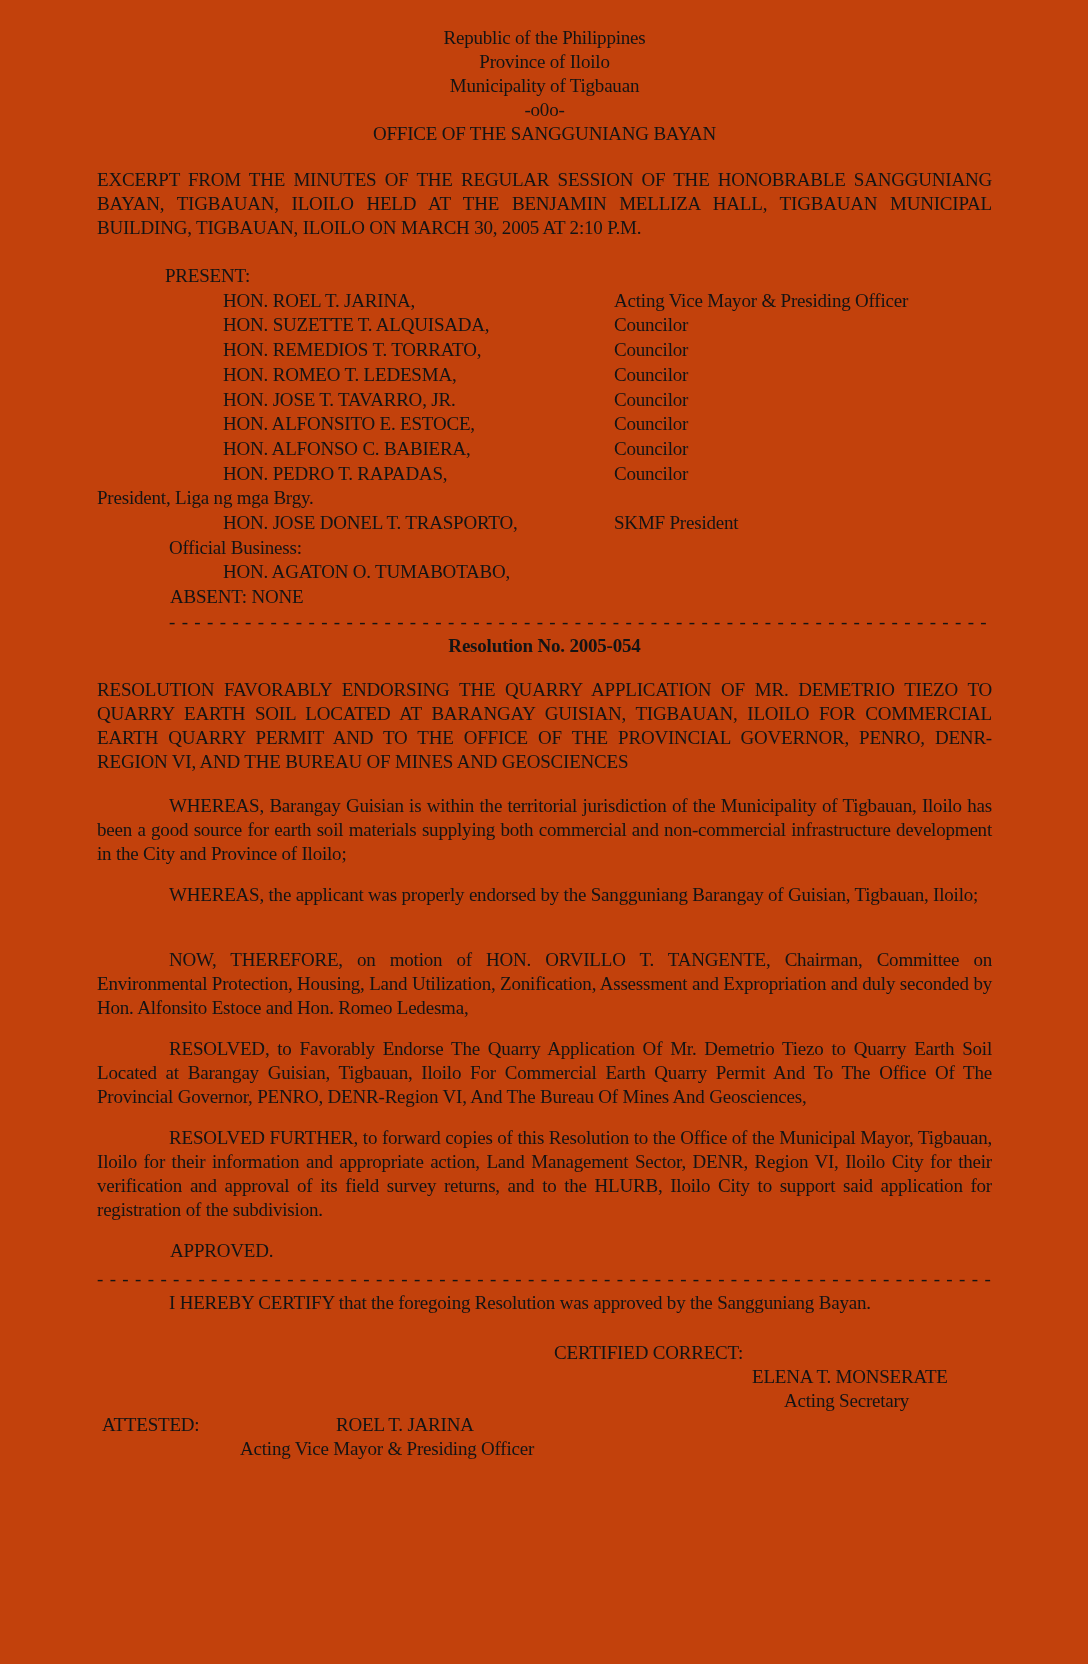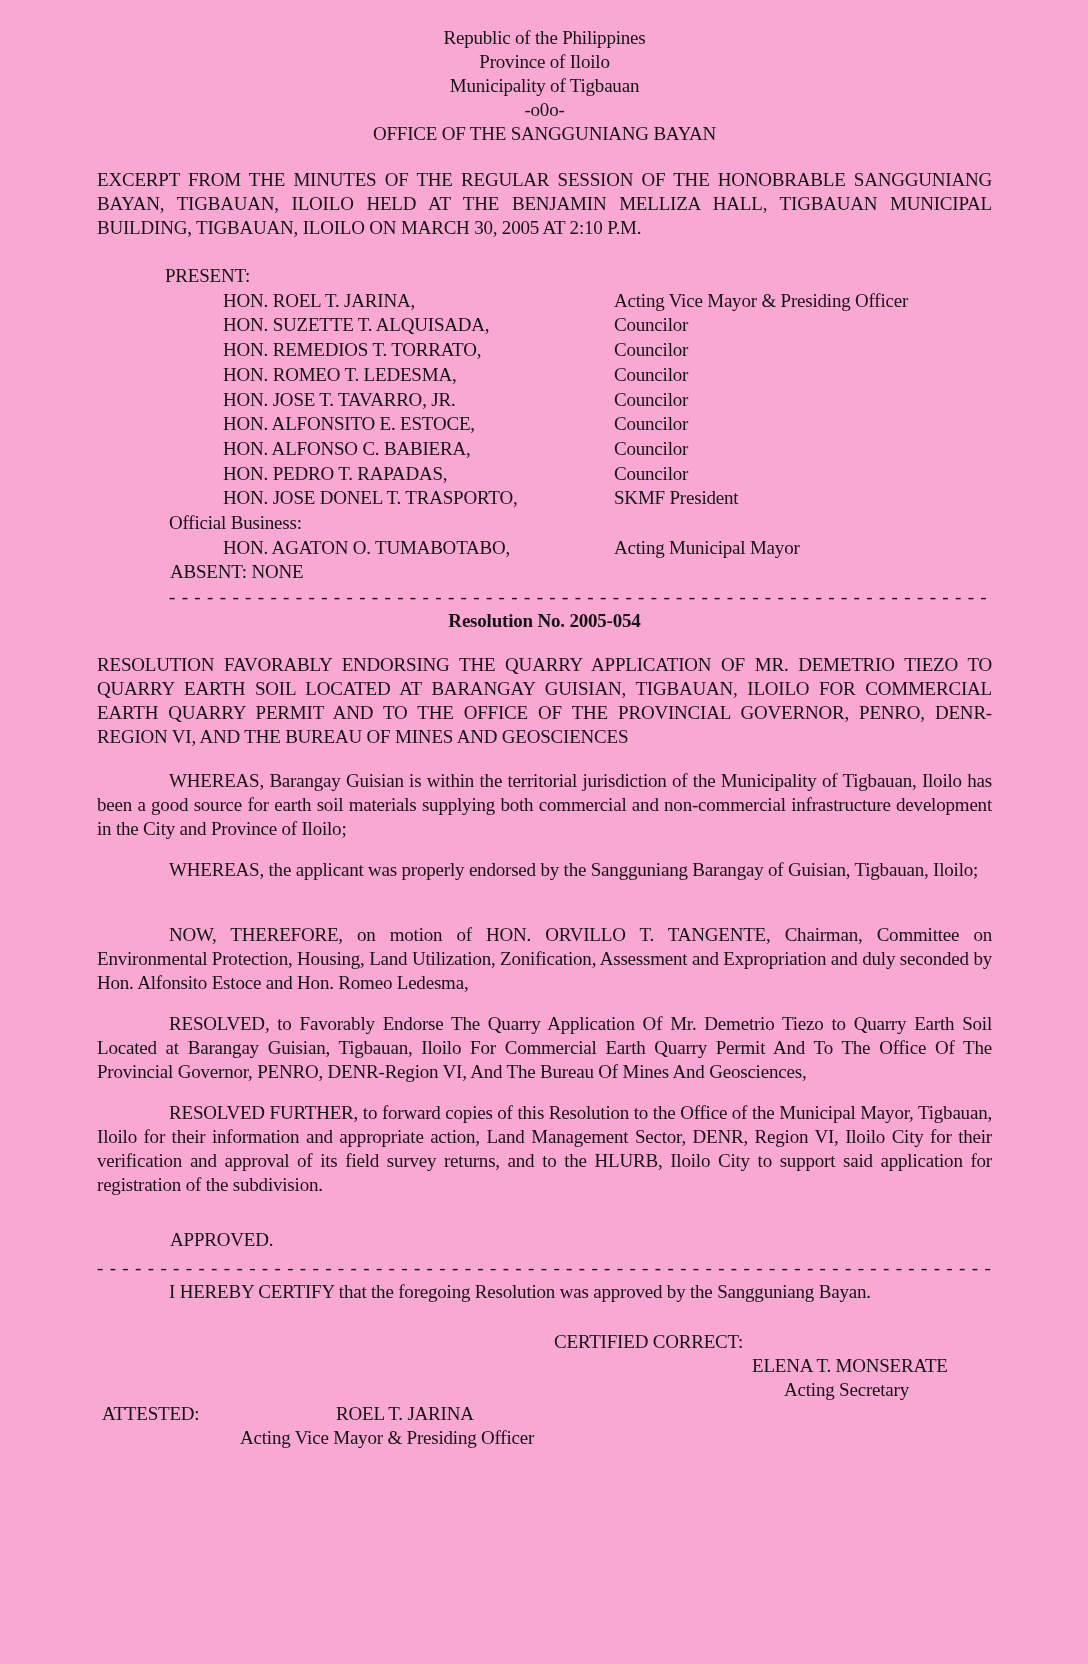--- a/index.html
+++ b/index.html
@@ -1,20 +1,20 @@
 <!DOCTYPE html>
 <html><head>
 <meta charset="utf-8">
 <style>
   html,body { margin:0; padding:0; background:#e8e8e8; }
   .page {
     position:relative;
     width:1088px; height:1664px;
     margin:0 auto;
-    background:#f9a8d4;
+    background:#c2410c;
     color:#141414;
     font-family:"Liberation Serif","DejaVu Serif",serif;
     font-size:19px;
     line-height:24px;
     letter-spacing:-0.2px;
     box-sizing:border-box;
     padding:26px 96px 0 97px;
     overflow:hidden;
   }
   .doc-header { text-align:center; }
@@ -37,21 +37,21 @@
   }
   .divider.top { padding-left:72px; }
   .divider.bottom { margin-top:4px; }
   .res-no { text-align:center; font-weight:bold; }
   .res-title { margin-top:20px; text-align:justify; min-height:96px; }
   .para { margin-top:17px; text-align:justify; text-indent:72px; }
   .para.first { margin-top:20px; }
   .mh72 { min-height:72px; }
   .mh48 { min-height:48px; }
   .mh96 { min-height:96px; }
-  .approved-line { margin-top:31px; padding-left:73px; }
+  .approved-line { margin-top:17px; padding-left:73px; }
   .certify-line { text-indent:72px; }
   .sig-certified { margin-top:26px; padding-left:457px; white-space:nowrap; }
   .sig-name-sec { padding-left:655px; white-space:nowrap; }
   .sig-title-sec { padding-left:687px; white-space:nowrap; }
   .attested-row { display:flex; }
   .attested-label { padding-left:5px; width:234px; box-sizing:content-box; flex:none; }
   .attested-name { white-space:nowrap; }
   .sig-title-vm { padding-left:143px; white-space:nowrap; }
 </style>
 </head>
@@ -98,30 +98,30 @@
     </div>
     <div class="roster-row">
       <span class="roster-name">HON. ALFONSO C. BABIERA,</span>
       <span class="roster-pos">Councilor</span>
     </div>
     <div class="roster-row">
       <span class="roster-name">HON. PEDRO T. RAPADAS,</span>
       <span class="roster-pos">Councilor</span>
     </div>
     <div class="roster-row">
+      <span class="roster-pos">President, Liga ng mga Brgy.</span>
     </div>
     <div class="roster-row">
       <span class="roster-name">HON. JOSE DONEL T. TRASPORTO,</span>
       <span class="roster-pos">SKMF President</span>
     </div>
 
     <div class="ob-label">Official Business:</div>
     <div class="roster-row">
       <span class="roster-name">HON. AGATON O. TUMABOTABO,</span>
-      <span class="roster-pos">Acting Municipal Mayor</span>
     </div>
     <div class="absent-line">ABSENT: NONE</div>
   </div>
 
   <div class="divider top">- - - - - - - - - - - - - - - - - - - - - - - - - - - - - - - - - - - - - - - - - - - - - - - - - - - - - - - - - - - - - - - - - - - - - - - - - - - -</div>
 
   <div class="res-no">Resolution No. 2005-054</div>
 
   <div class="res-title">RESOLUTION FAVORABLY ENDORSING THE QUARRY APPLICATION OF MR. DEMETRIO TIEZO TO QUARRY EARTH SOIL LOCATED AT BARANGAY GUISIAN, TIGBAUAN, ILOILO FOR COMMERCIAL EARTH QUARRY PERMIT AND TO THE OFFICE OF THE PROVINCIAL GOVERNOR, PENRO, DENR-REGION VI, AND THE BUREAU OF MINES AND GEOSCIENCES</div>
 

